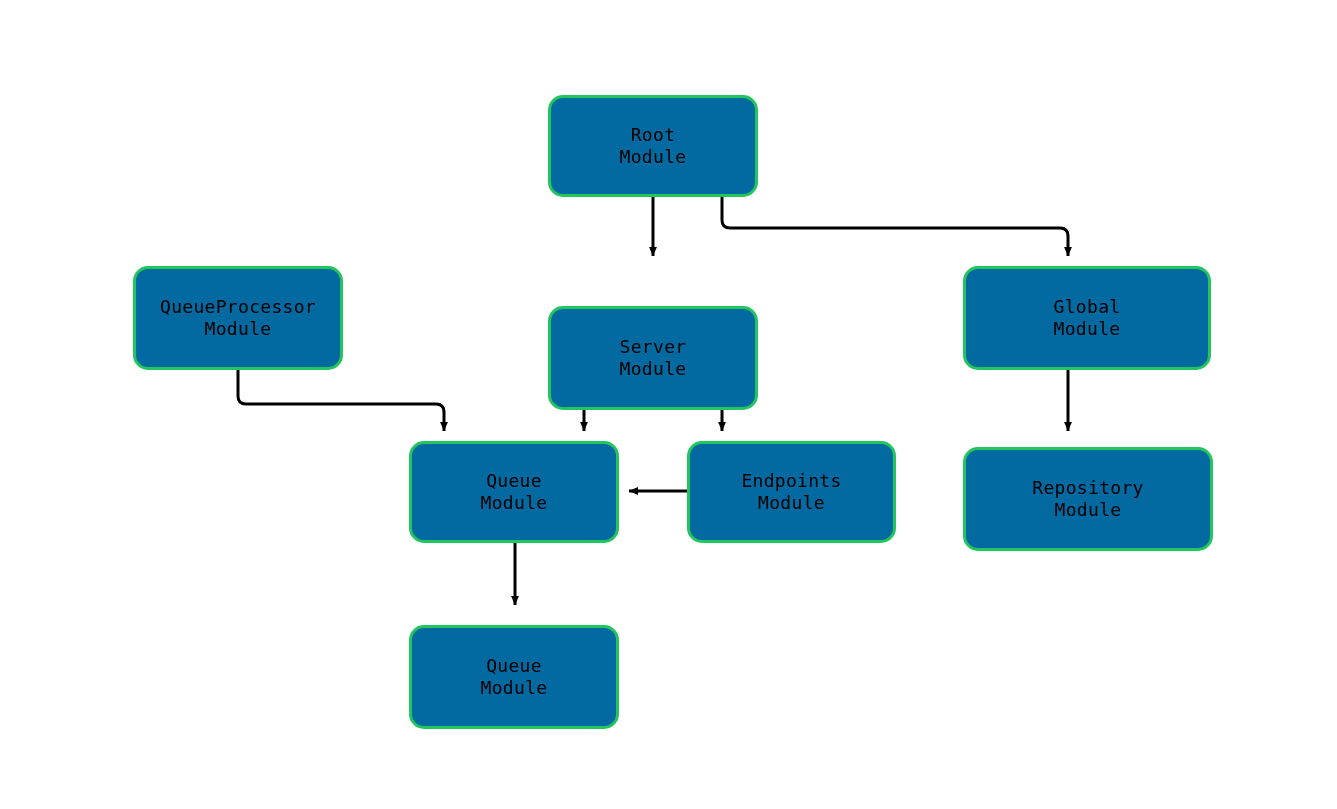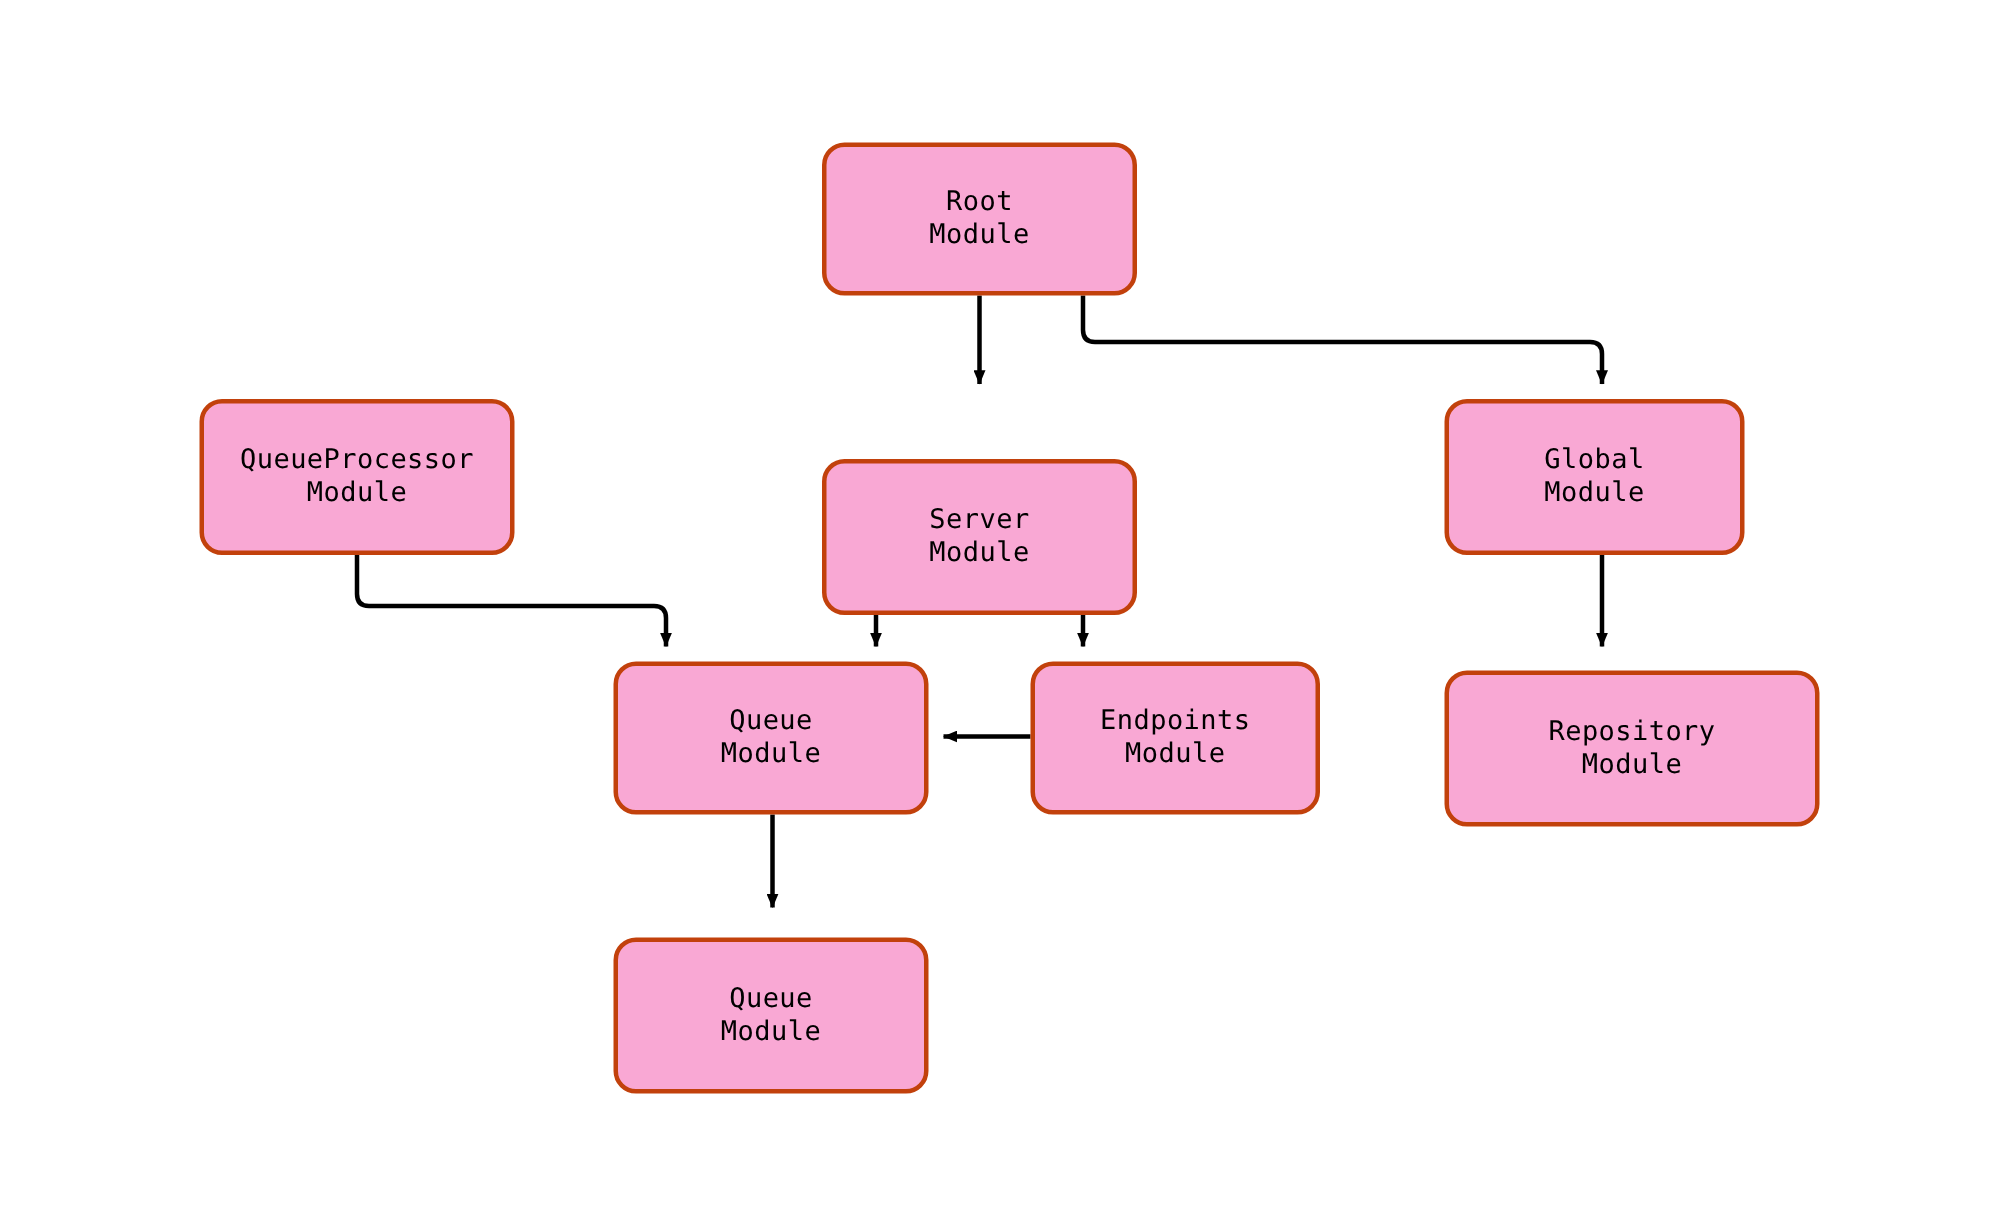--- a/index.html
+++ b/index.html
@@ -21,23 +21,23 @@
   #edge-layer {
     position: absolute;
     left: 0;
     top: 0;
     width: 1337px;
     height: 809px;
   }
   .node {
     position: absolute;
     box-sizing: border-box;
-    border: 3px solid #c2410c;
+    border: 3px solid #22c55e;
     border-radius: 15px;
-    background: #f9a8d4;
+    background: #0369a1;
     display: flex;
     flex-direction: column;
     align-items: center;
     justify-content: center;
     z-index: 2;
   }
   .node-line {
     font-family: "DejaVu Sans Mono", monospace;
     font-size: 18px;
     line-height: 22px;
@@ -84,31 +84,31 @@
   <div class="node" style="left:133px; top:266px; width:210px; height:104px;">
     <div class="node-line">QueueProcessor</div>
     <div class="node-line">Module</div>
   </div>
 
   <div class="node" style="left:548px; top:266px; width:210px; height:104px;margin-top:40px;">
     <div class="node-line">Server</div>
     <div class="node-line">Module</div>
   </div>
 
-  <div class="node" style="left:963px; top:266px; width:200px; height:104px;">
+  <div class="node" style="left:963px; top:266px; width:248px; height:104px;">
     <div class="node-line">Global</div>
     <div class="node-line">Module</div>
   </div>
 
   <div class="node" style="left:409px; top:441px; width:210px; height:102px;">
     <div class="node-line">Queue</div>
     <div class="node-line">Module</div>
   </div>
 
-  <div class="node" style="left:687px; top:441px; width:193px; height:102px;">
+  <div class="node" style="left:687px; top:441px; width:209px; height:102px;">
     <div class="node-line">Endpoints</div>
     <div class="node-line">Module</div>
   </div>
 
   <div class="node" style="left:963px; top:447px; width:250px; height:104px;">
     <div class="node-line">Repository</div>
     <div class="node-line">Module</div>
   </div>
 
   <div class="node" style="left:409px; top:615px; width:210px; height:104px;margin-top:10px;">

